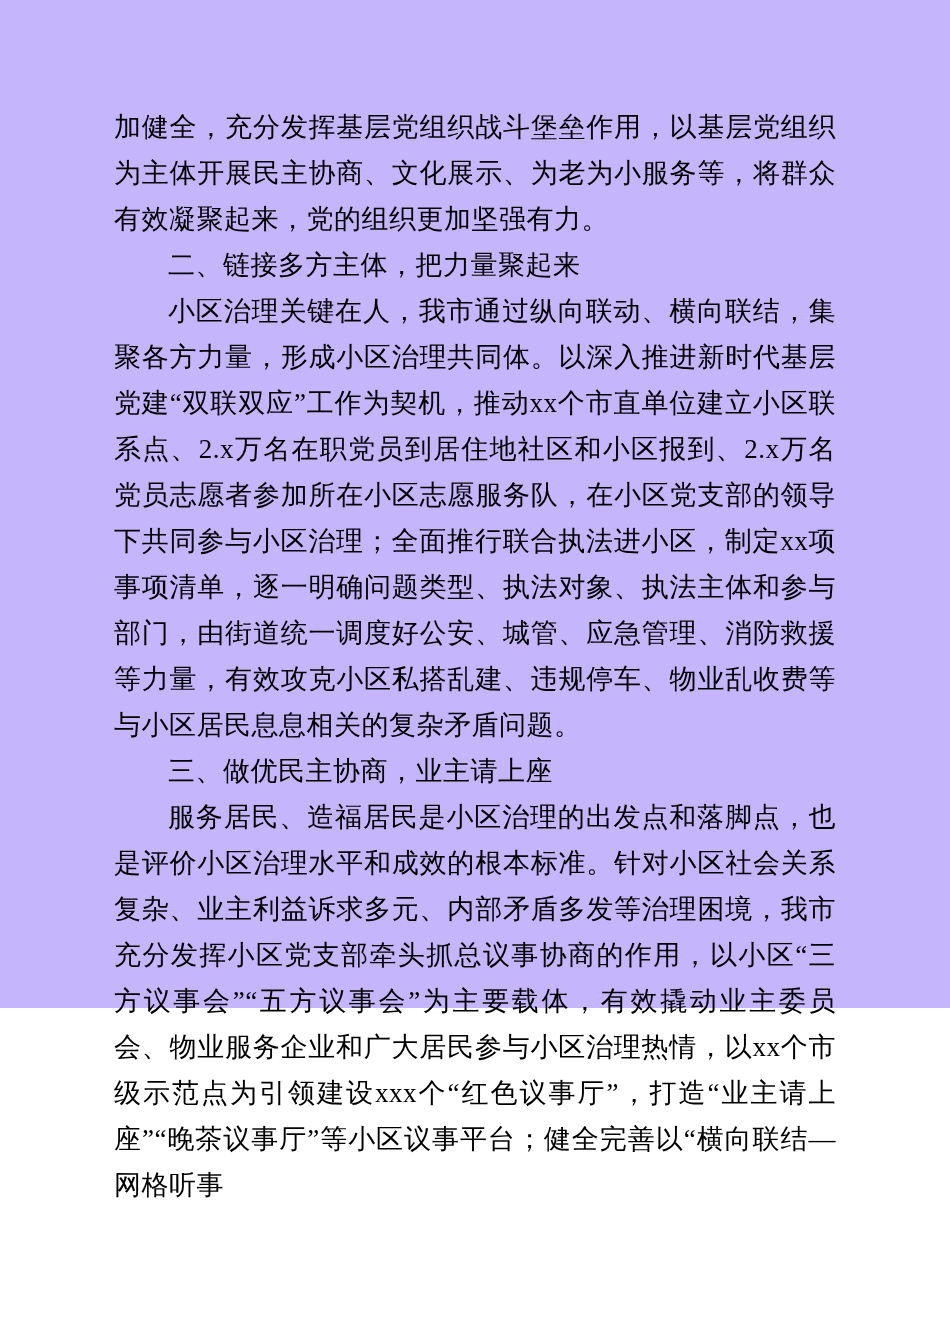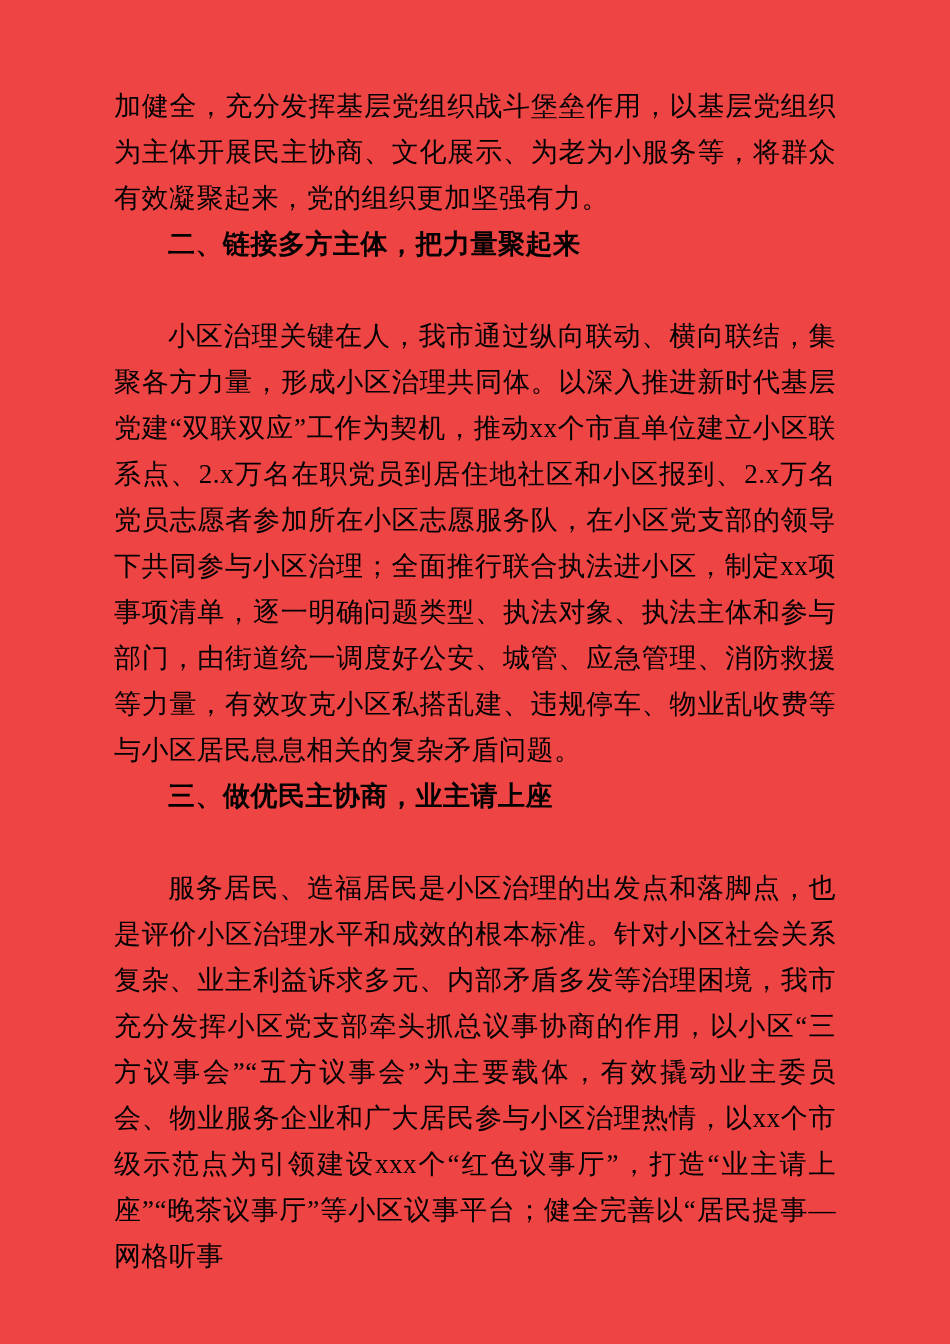--- a/index.html
+++ b/index.html
@@ -9,49 +9,48 @@
   }
   body {
     width: 950px;
     height: 1344px;
     overflow: hidden;
     font-family: "Liberation Serif", serif;
   }
   .page {
     box-sizing: border-box;
     width: 950px;
-    height: 1344px;
-    padding: 83px 114px 30px 114px;
-    background: #ef4444;
+    height: 1008px;
+    padding: 104px 114px 30px 114px;
+    background: #c4b5fd;
   }
   .doc p {
     margin: 0;
     padding: 0;
     font-size: 27px;
     line-height: 46px;
     color: #000000;
     text-align: justify;
     text-justify: inter-ideograph;
     letter-spacing: 0.5px;
     word-break: break-all;
   }
   .doc p.body.indent {
     text-indent: 2em;
-    margin-top: 46px;
   }
   .doc p.heading {
-    font-weight: bold;
+    font-weight: normal;
     text-indent: 2em;
     font-family: "Liberation Sans", sans-serif;
   }
 </style>
 </head>
 <body>
 
 <div class="page">
   <div class="doc">
       <p class="body">加健全，充分发挥基层党组织战斗堡垒作用，以基层党组织为主体开展民主协商、文化展示、为老为小服务等，将群众有效凝聚起来，党的组织更加坚强有力。</p>
       <p class="heading indent">二、链接多方主体，把力量聚起来</p>
       <p class="body indent">小区治理关键在人，我市通过纵向联动、横向联结，集聚各方力量，形成小区治理共同体。以深入推进新时代基层党建“双联双应”工作为契机，推动xx个市直单位建立小区联系点、2.x万名在职党员到居住地社区和小区报到、2.x万名党员志愿者参加所在小区志愿服务队，在小区党支部的领导下共同参与小区治理；全面推行联合执法进小区，制定xx项事项清单，逐一明确问题类型、执法对象、执法主体和参与部门，由街道统一调度好公安、城管、应急管理、消防救援等力量，有效攻克小区私搭乱建、违规停车、物业乱收费等与小区居民息息相关的复杂矛盾问题。</p>
       <p class="heading indent">三、做优民主协商，业主请上座</p>
-      <p class="body indent">服务居民、造福居民是小区治理的出发点和落脚点，也是评价小区治理水平和成效的根本标准。针对小区社会关系复杂、业主利益诉求多元、内部矛盾多发等治理困境，我市充分发挥小区党支部牵头抓总议事协商的作用，以小区“三方议事会”“五方议事会”为主要载体，有效撬动业主委员会、物业服务企业和广大居民参与小区治理热情，以xx个市级示范点为引领建设xxx个“红色议事厅”，打造“业主请上座”“晚茶议事厅”等小区议事平台；健全完善以“居民提事—网格听事</p>
+      <p class="body indent">服务居民、造福居民是小区治理的出发点和落脚点，也是评价小区治理水平和成效的根本标准。针对小区社会关系复杂、业主利益诉求多元、内部矛盾多发等治理困境，我市充分发挥小区党支部牵头抓总议事协商的作用，以小区“三方议事会”“五方议事会”为主要载体，有效撬动业主委员会、物业服务企业和广大居民参与小区治理热情，以xx个市级示范点为引领建设xxx个“红色议事厅”，打造“业主请上座”“晚茶议事厅”等小区议事平台；健全完善以“横向联结—网格听事</p>
     </div>
 </div>
 
 </body></html>

